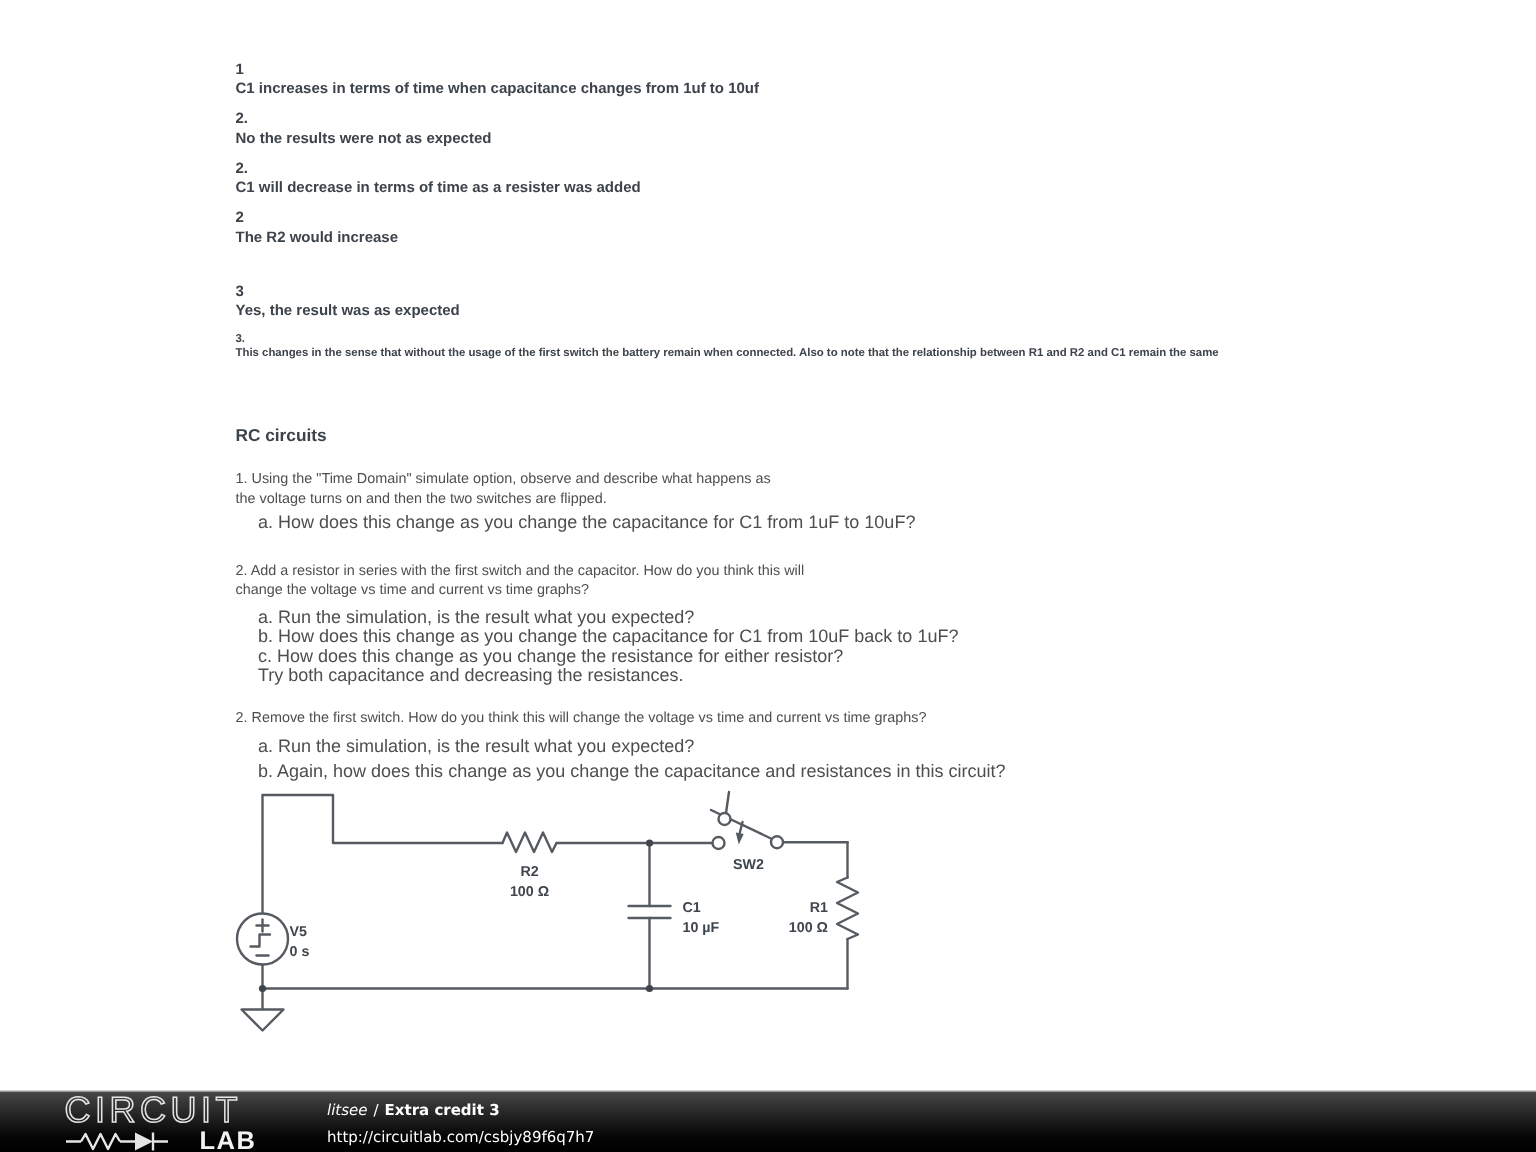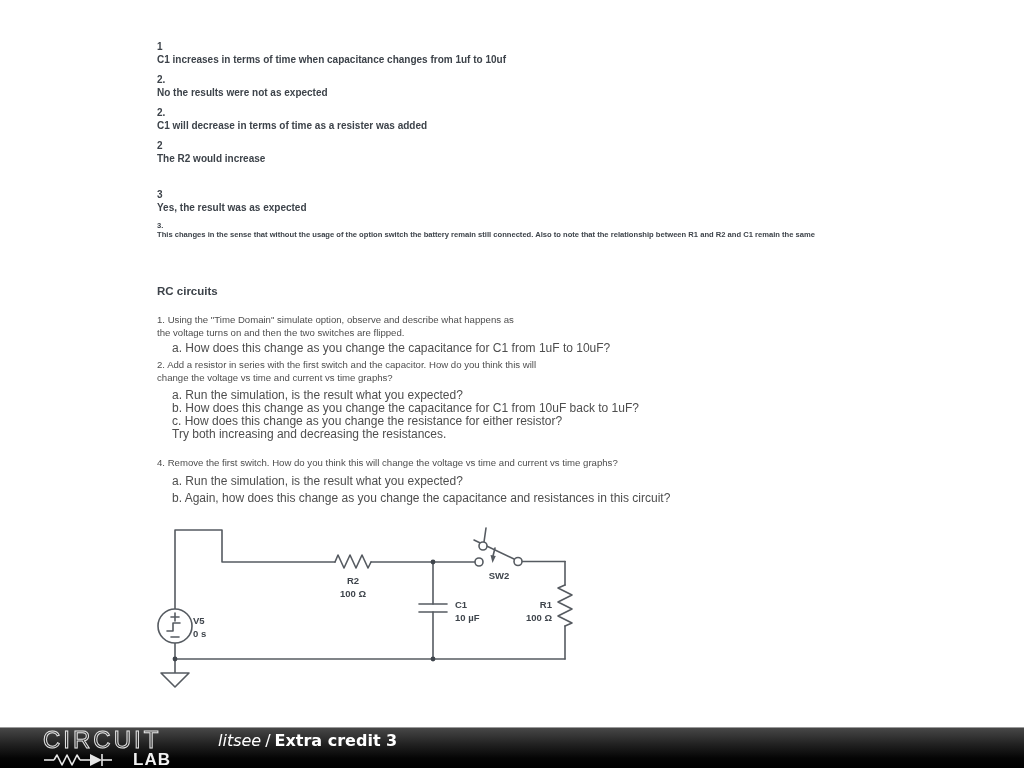--- a/index.html
+++ b/index.html
@@ -12,40 +12,40 @@
   .ans{margin:0 0 7px 0;}
   .ans .ln{font-weight:bold;font-size:10px;line-height:13px;color:#3d434a;}
   .ans.gap-before{margin-top:23px;}
   .ans.small .ln{font-size:7.6px;line-height:9px;}
   .heading{margin:46px 0 4px 0;font-size:11.5px;font-weight:bold;color:#3d434a;}
   .q{color:#4e4e4e;}
   .q-text{white-space:pre-line;font-size:9.6px;line-height:12.5px;margin:0;}
   .sub{margin:0 0 0 15px;font-size:12px;line-height:13px;}
   #q1{margin-top:17px;}
   #q1 .sub{margin-top:3px;}
-  #q2{margin-top:4px;}
+  #q2{margin-top:20px;}
   #q2 .subs{margin-top:5px;}
   #q3{margin-top:16px;}
   #q3 .sub-a{margin-top:5px;}
   #q3 .sub-b{margin-top:4px;}
   
   .circuit{position:absolute;left:150px;top:518px;}
   .circuit text{font-family:"Liberation Sans",sans-serif;font-size:9.5px;font-weight:bold;fill:#3f454c;}
   
   .footer{
     position:absolute;left:0;bottom:0;width:1024px;height:40px;
     border-top:1px solid #9a9a9a;
     background:linear-gradient(180deg,#474747 0%,#222222 40%,#050505 75%,#000000 100%);
   }
   .logo{position:absolute;left:42px;top:1px;width:170px;cursor:pointer;}
   .logo-row2{display:flex;align-items:center;margin-top:-4px;margin-left:2px;}
   .logo-lab{font-family:"Liberation Sans",sans-serif;font-size:17px;font-weight:bold;
     color:#f2f2f2;letter-spacing:1px;margin-left:1px;line-height:16px;}
   .doc-meta{position:absolute;left:218px;top:4px;color:#ffffff;
-    font-family:"DejaVu Sans",sans-serif;font-size:16px;line-height:18px;}
+    font-family:"DejaVu Sans",sans-serif;font-size:10px;line-height:18px;}
   .doc-meta .author{font-style:italic;}
   .doc-meta .sep{margin:0 4px;}
   .doc-meta .title{font-weight:bold;}
 </style>
 </head>
 <body>
 
 <div class="doc">
 
   <section>
@@ -64,45 +64,45 @@
     <div class="ans">
       <div class="ln">2</div>
       <div class="ln">The R2 would increase</div>
     </div>
     <div class="ans gap-before">
       <div class="ln">3</div>
       <div class="ln">Yes, the result was as expected</div>
     </div>
     <div class="ans small">
       <div class="ln">3.</div>
-      <div class="ln">This changes in the sense that without the usage of the option switch the battery remain still connected. Also to note that the relationship between R1 and R2 and C1 remain the same</div>
+      <div class="ln">This changes in the sense that without the usage of the first switch the battery remain when connected. Also to note that the relationship between R1 and R2 and C1 remain the same</div>
     </div>
   </section>
 
   <h2 class="heading">RC circuits</h2>
 
   <div class="q" id="q1">
     <p class="q-text">1. Using the "Time Domain" simulate option, observe and describe what happens as
 the voltage turns on and then the two switches are flipped.</p>
     <p class="sub">a. How does this change as you change the capacitance for C1 from 1uF to 10uF?</p>
   </div>
 
   <div class="q" id="q2">
     <p class="q-text">2. Add a resistor in series with the first switch and the capacitor. How do you think this will
 change the voltage vs time and current vs time graphs?</p>
     <div class="subs">
       <p class="sub">a. Run the simulation, is the result what you expected?</p>
       <p class="sub">b. How does this change as you change the capacitance for C1 from 10uF back to 1uF?</p>
       <p class="sub">c. How does this change as you change the resistance for either resistor?</p>
-      <p class="sub">Try both increasing and decreasing the resistances.</p>
+      <p class="sub">Try both capacitance and decreasing the resistances.</p>
     </div>
   </div>
 
   <div class="q" id="q3">
-    <p class="q-text">4. Remove the first switch. How do you think this will change the voltage vs time and current vs time graphs?</p>
+    <p class="q-text">2. Remove the first switch. How do you think this will change the voltage vs time and current vs time graphs?</p>
     <p class="sub sub-a">a. Run the simulation, is the result what you expected?</p>
     <p class="sub sub-b">b. Again, how does this change as you change the capacitance and resistances in this circuit?</p>
   </div>
 
 </div>
 
 <svg class="circuit" width="460" height="180" viewBox="0 0 460 180">
 
   <g stroke="#565b61" stroke-width="1.6" fill="none" stroke-linecap="round" stroke-linejoin="round">
 
@@ -185,15 +185,16 @@
         </g>
       </svg>
       <span class="logo-lab">LAB</span>
     </div>
   </div>
 
   <div class="doc-meta">
     <div>
       <span class="author">litsee</span><span class="sep">/</span><span class="title">Extra credit 3</span>
     </div>
+    <div>http://circuitlab.com/csbjy89f6q7h7</div>
   </div>
 
 </div>
 
 </body></html>

